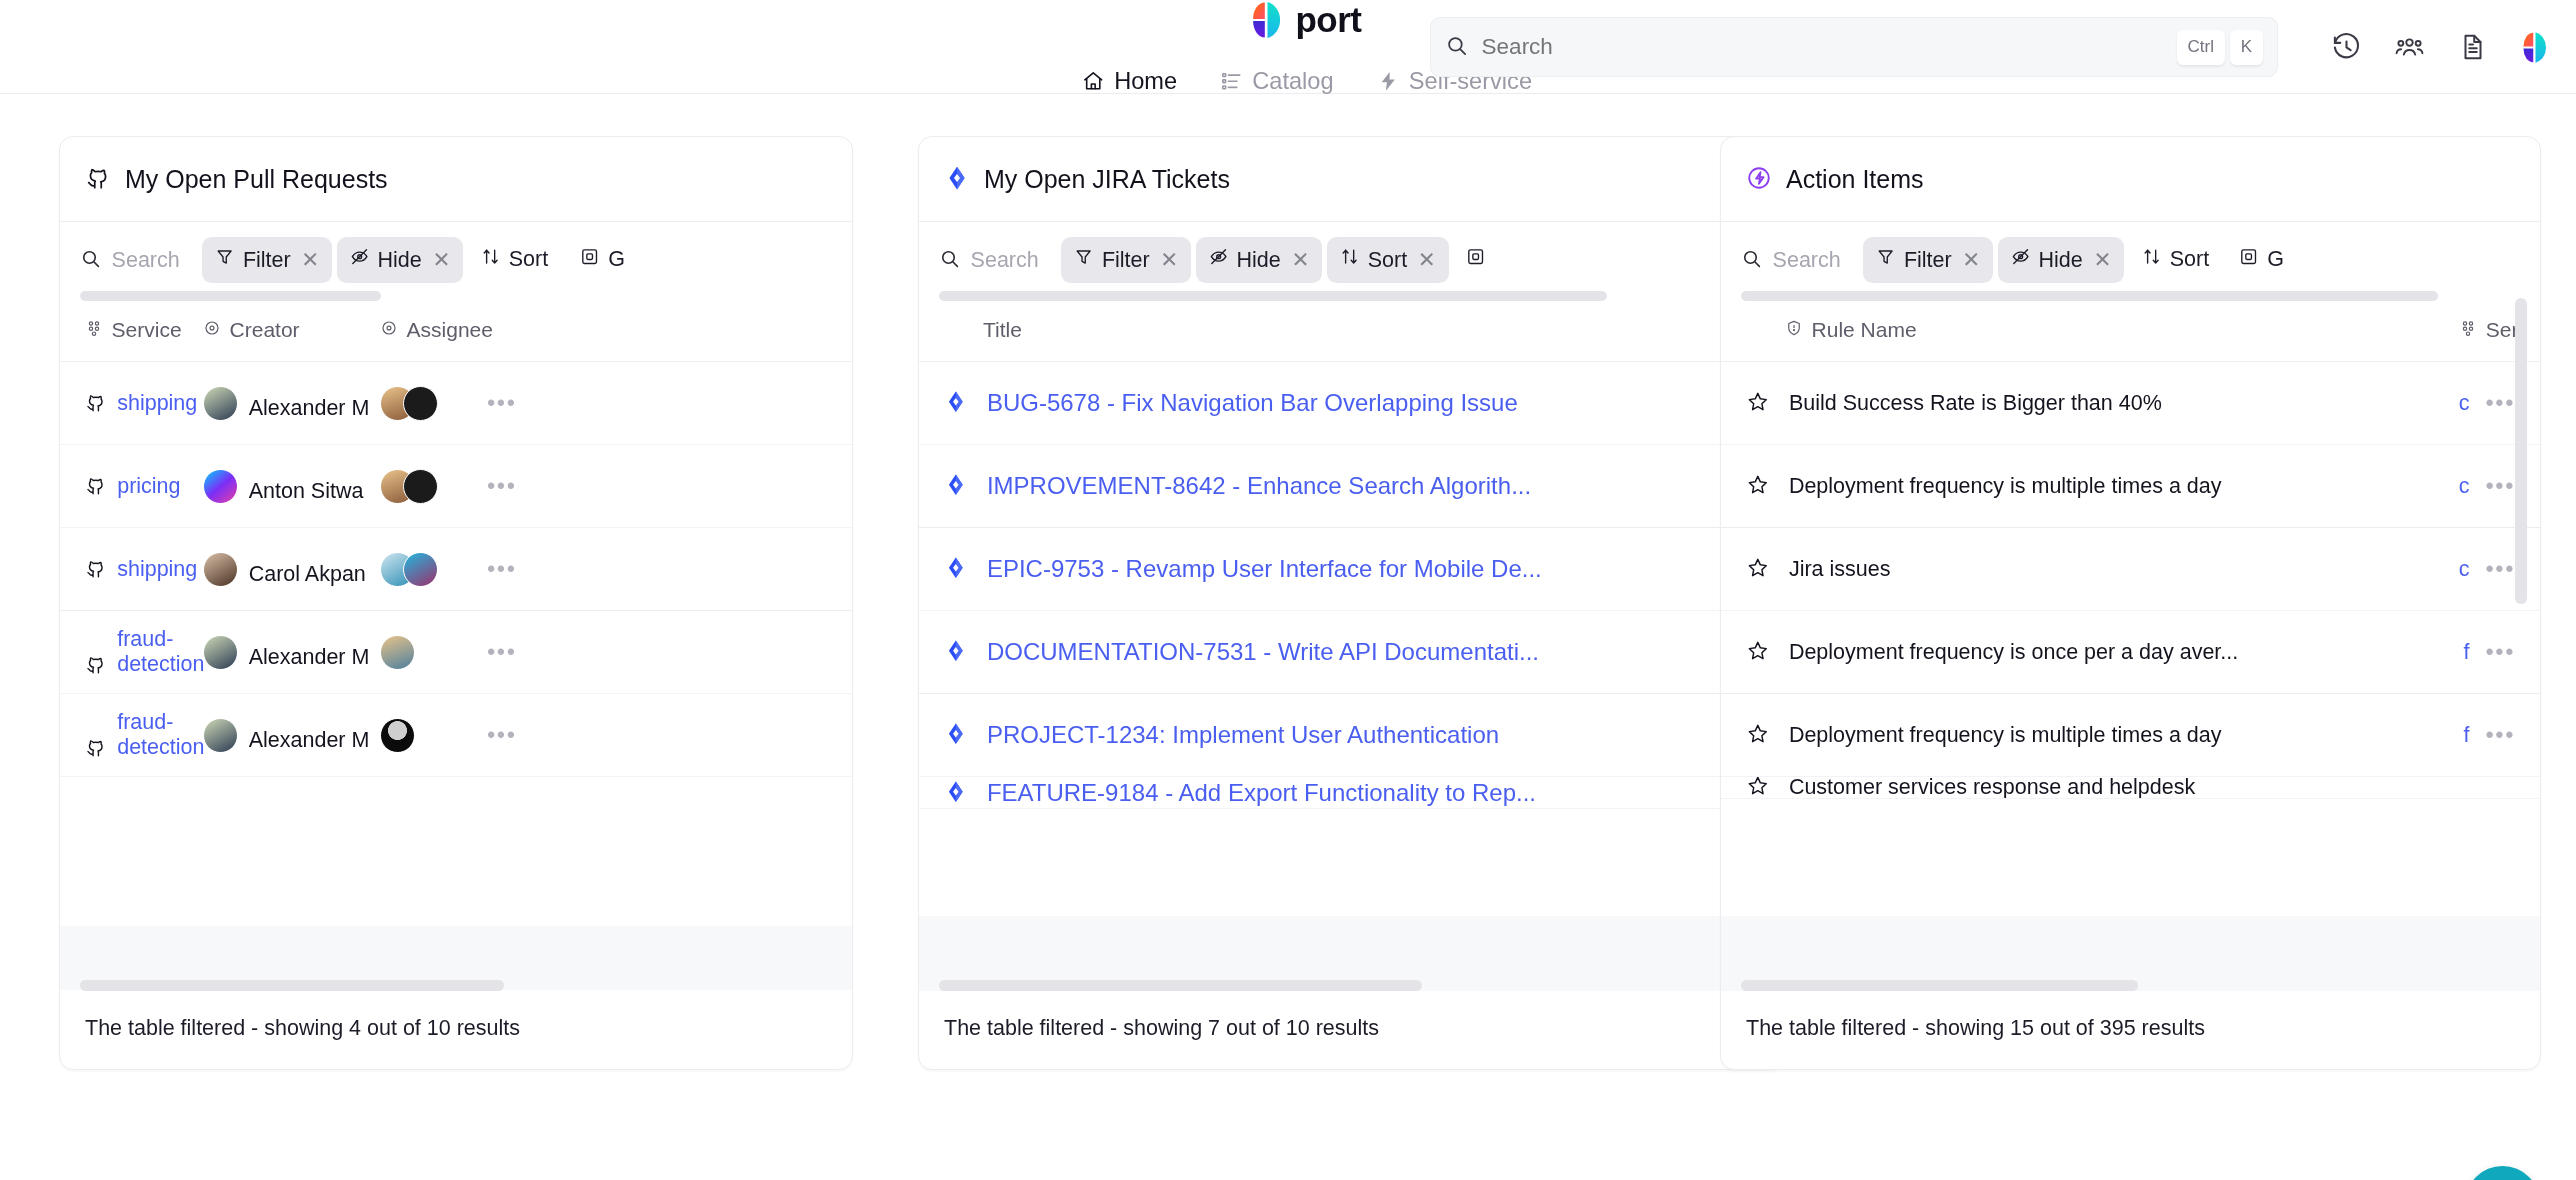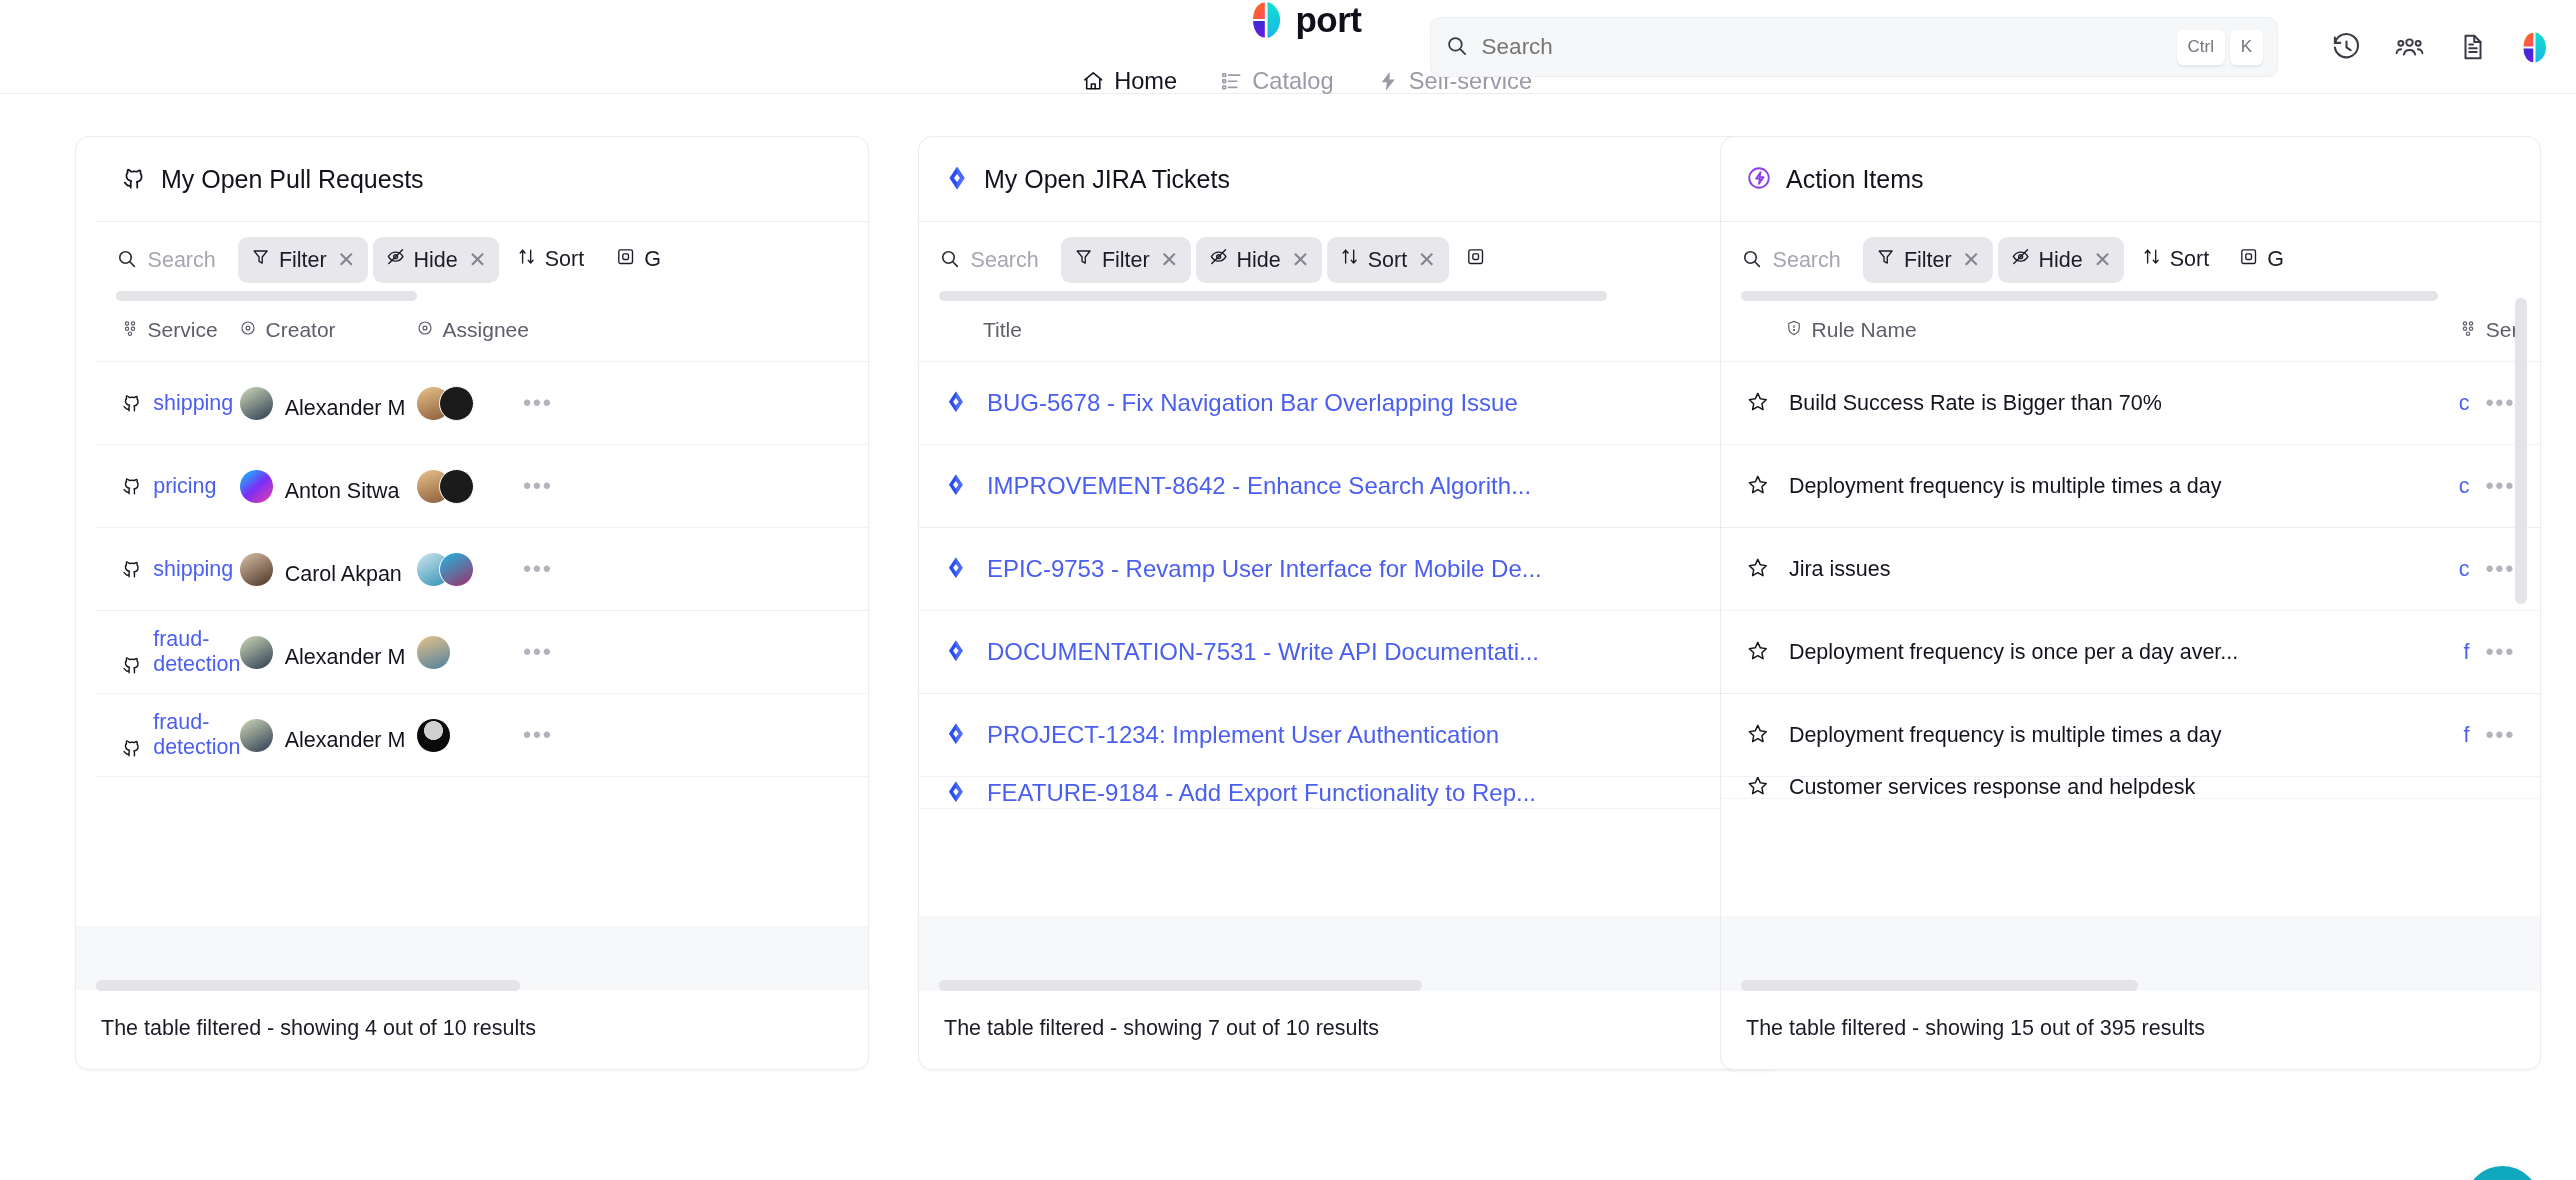--- a/index.html
+++ b/index.html
@@ -73,21 +73,21 @@
   .card {
     position: absolute;
     top: 42px;
     height: 934px;
     background: #ffffff;
     border: 1.6px solid #ececef;
     border-radius: 14px;
     overflow: hidden;
     box-shadow: 0 1.1px 2.7px rgba(16,16,26,.03);
   }
-  #card-prs   { left: 75px;  width: 794px; padding-left: 20px; }
+  #card-prs   { left: 59px;  width: 794px; }
   #card-jira  { left: 918px; width: 866px; }
   #card-items { left: 1720px; width: 821px; }
 
   .card-head {
     height: 85px;
     display: flex; align-items: center; gap: 14px;
     padding: 0 25px;
     border-bottom: 1.6px solid #ececef;
   }
   .card-title { font-size: 25px; color: #12121c; font-weight: 400; }
@@ -754,21 +754,21 @@
           <span>Ser</span>
         </div>
       </div>
 
       <div class="row">
         <span style="margin-right:19.3px;">
           <svg width="23.6" height="23.6" viewBox="0 0 24 24" fill="none" stroke="#14141f" stroke-width="1.5" stroke-linejoin="round">
               <path d="M12 3.4l2.6 5.6 6 .8-4.4 4.2 1.1 6-5.3-3-5.3 3 1.1-6L3.4 9.8l6-.8z"></path>
             </svg>
         </span>
-        <span class="plain">Build Success Rate is Bigger than 70%</span>
+        <span class="plain">Build Success Rate is Bigger than 40%</span>
         <div style="flex:1"></div>
         <span class="link" style="margin-right:16px;">c</span>
         <span class="dots" style="margin-right:25px;">•••</span>
       </div>
 
       <div class="row sep">
         <span style="margin-right:19.3px;">
           <svg width="23.6" height="23.6" viewBox="0 0 24 24" fill="none" stroke="#14141f" stroke-width="1.5" stroke-linejoin="round">
               <path d="M12 3.4l2.6 5.6 6 .8-4.4 4.2 1.1 6-5.3-3-5.3 3 1.1-6L3.4 9.8l6-.8z"></path>
             </svg>

